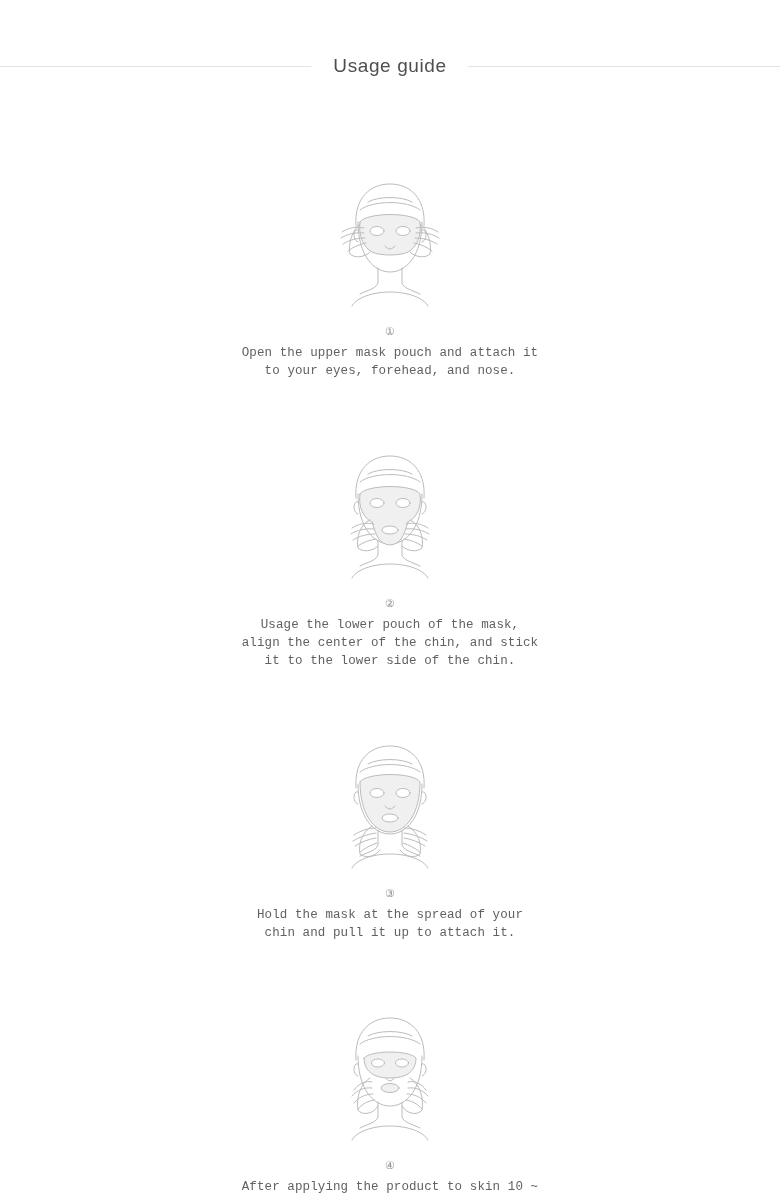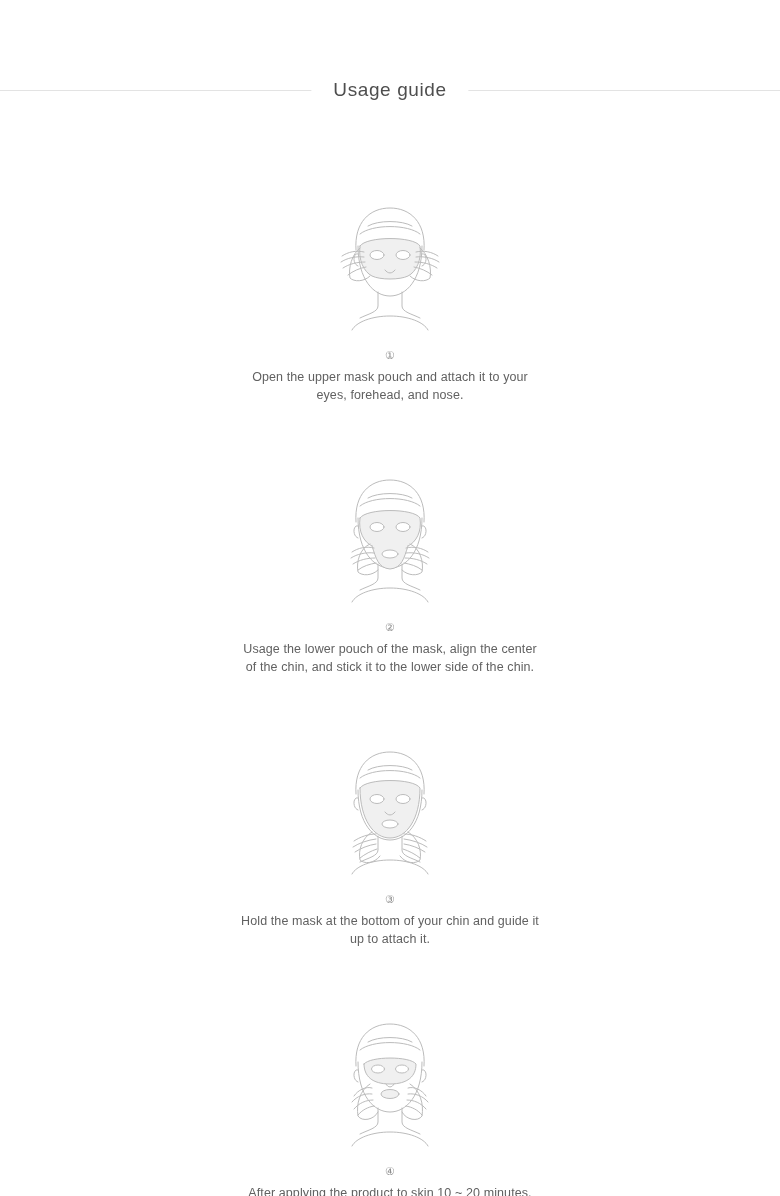--- a/index.html
+++ b/index.html
@@ -19,21 +19,20 @@
     width: 780px;
     height: 1196px;
     position: relative;
     box-sizing: border-box;
   }
 
   
   .header {
     position: relative;
     height: 96px;
-    margin-top: 24px;
   }
   .header-rule {
     position: absolute;
     top: 66px;
     left: 0;
     width: 780px;
     height: 1px;
     background: #e3e3e3;
   }
   .header-title {
@@ -71,20 +70,21 @@
     color: #8c8c8c;
     line-height: 14px;
   }
   .step-text {
     margin: 6px auto 0;
     width: 300px;
     font-size: 12.5px;
     line-height: 18px;
     color: #616161;
     letter-spacing: 0.1px;
+    font-family: Liberation Mono, monospace;
   }
 
   
   .s1 { padding-top: 78px; }
   .s2 { padding-top: 66px; }
   .s3 { padding-top: 66px; }
   .s4 { padding-top: 66px; }
 
   svg { display: block; }
 </style>
@@ -204,21 +204,21 @@
           <path d="M82 90 C72 96, 68 108, 70 118 C74 122, 84 122, 90 114"></path>
 
           <path d="M114 92 C122 92, 130 95, 136 99"></path>
           <path d="M114 97 C122 98, 131 101, 137 105"></path>
           <path d="M114 102 C121 103, 129 106, 135 110"></path>
           <path d="M113 107 C119 109, 125 112, 130 116"></path>
           <path d="M118 90 C128 96, 132 108, 130 118 C126 122, 116 122, 110 114"></path>
         </svg>
       </div>
       <div class="step-num">③</div>
-      <div class="step-text">Hold the mask at the bottom of your chin and guide it up to attach it.</div>
+      <div class="step-text">Hold the mask at the spread of your chin and pull it up to attach it.</div>
     </div>
 
     <div class="step s4">
       <div class="step-figure">
         <svg viewBox="0 0 200 140" width="200" height="140" fill="none" stroke="#bcbcbc" stroke-width="1" stroke-linecap="round" stroke-linejoin="round">
           <path d="M66 52 C64 24, 80 10, 100 10 C120 10, 136 24, 134 52"></path>
           <path d="M70 36 C82 26, 118 26, 130 36"></path>
           <path d="M78 28 C88 22, 112 22, 122 28"></path>
           <path d="M68 48 C68 82, 84 98, 100 98 C116 98, 132 82, 132 48"></path>
           <path d="M68 56 C63 54, 62 66, 68 68"></path>

